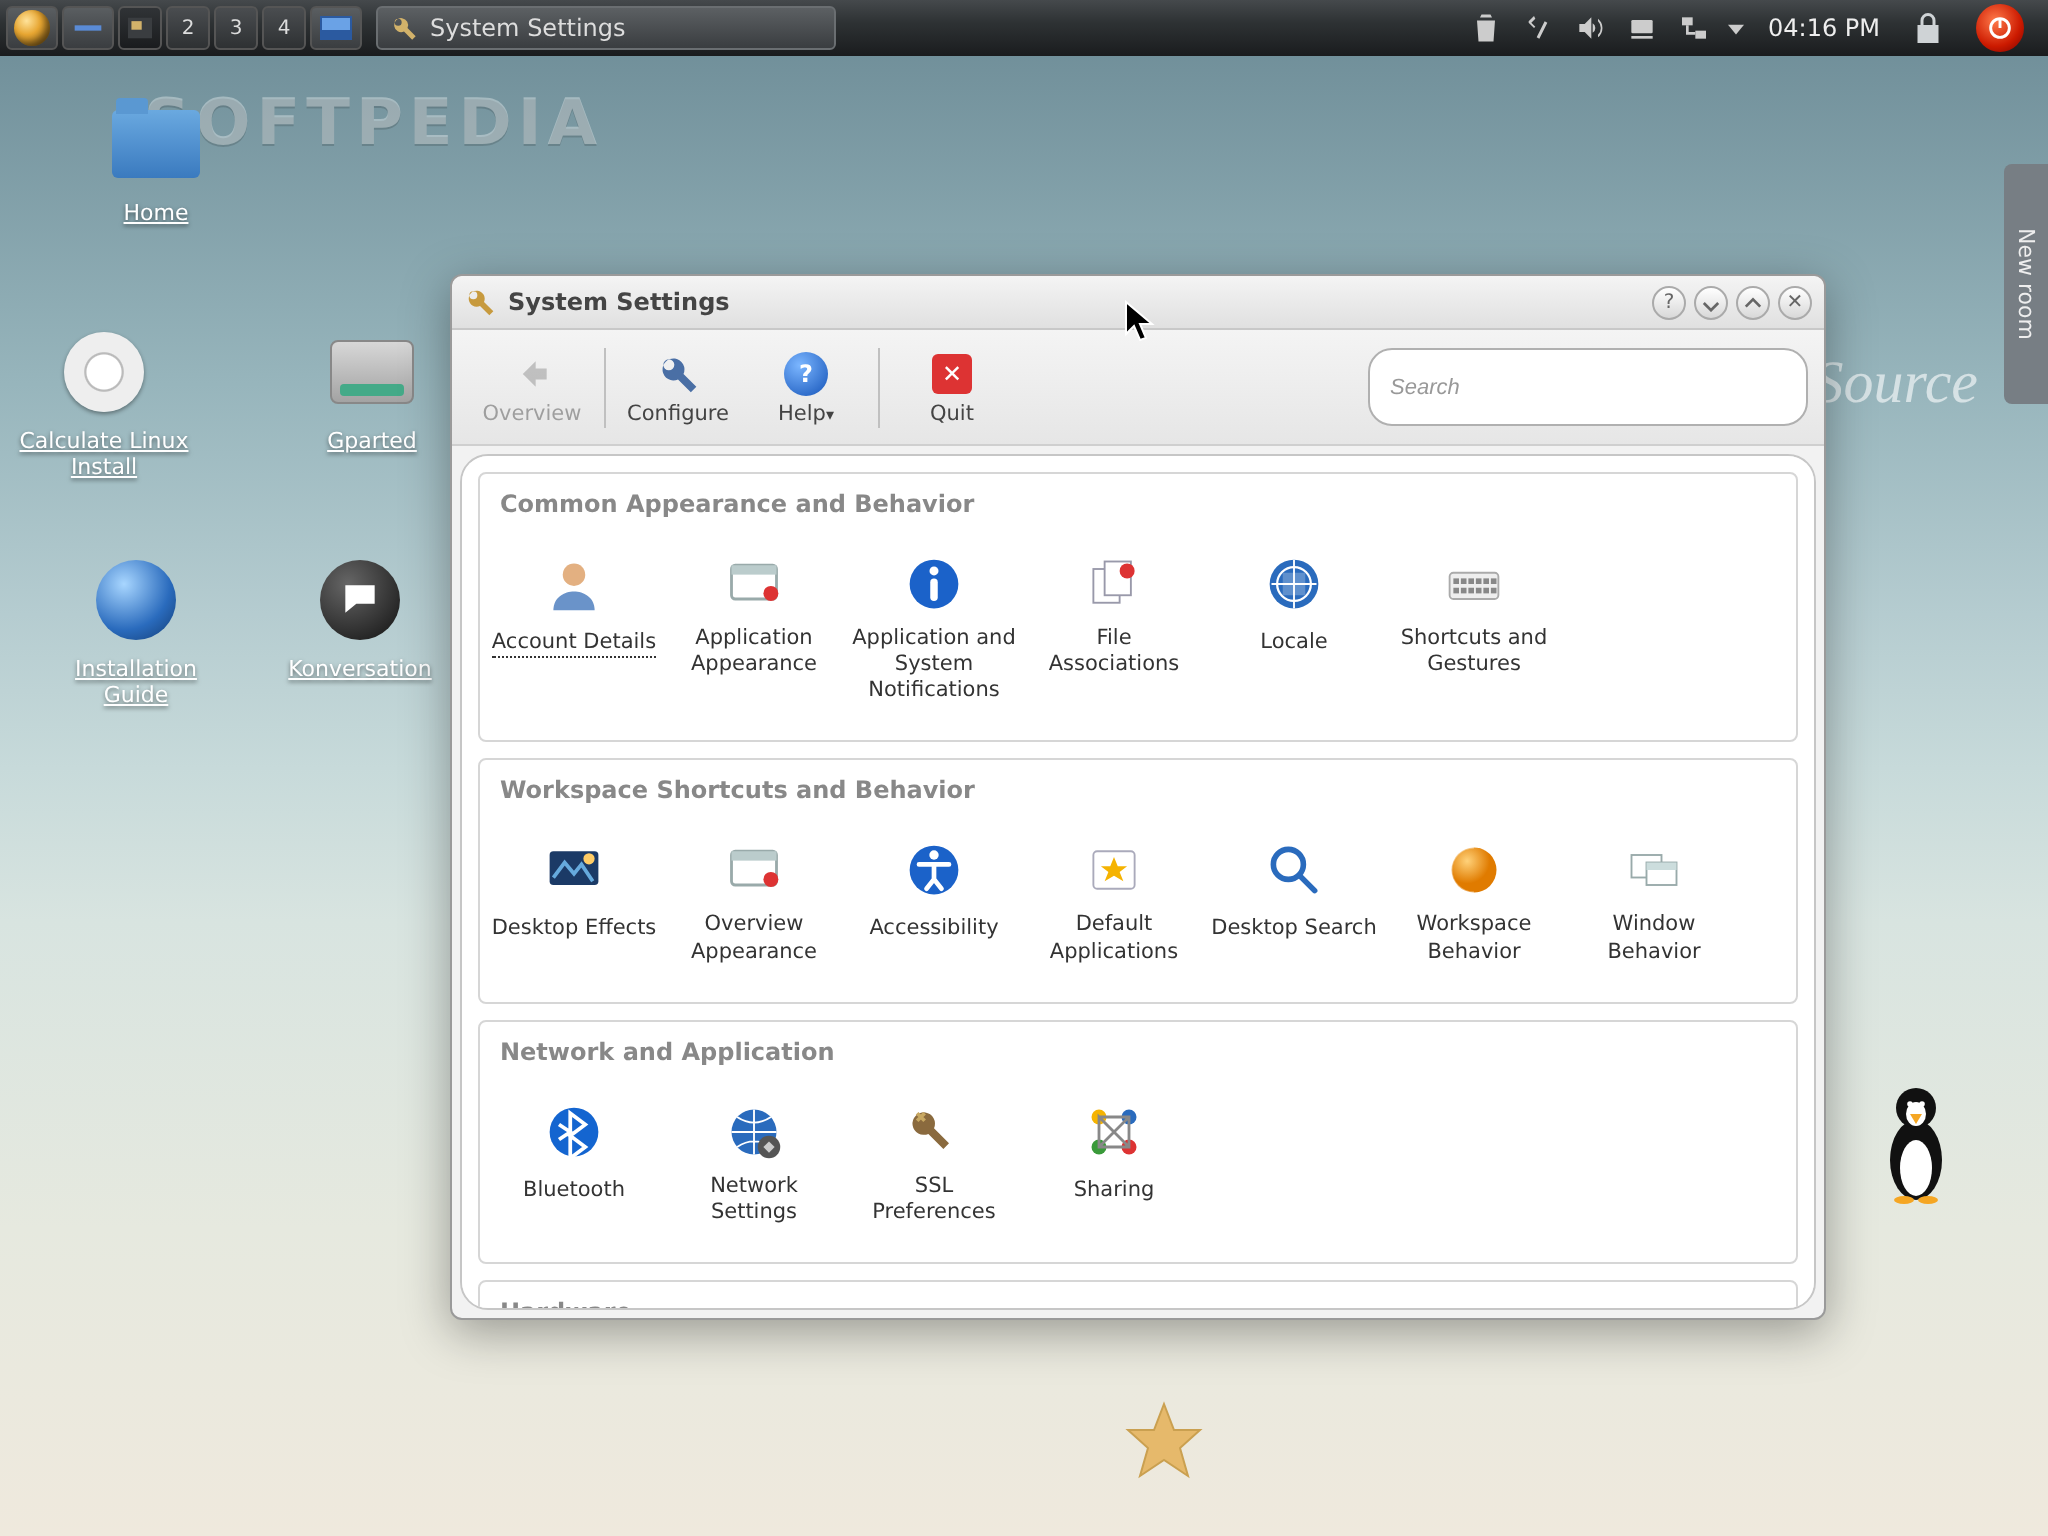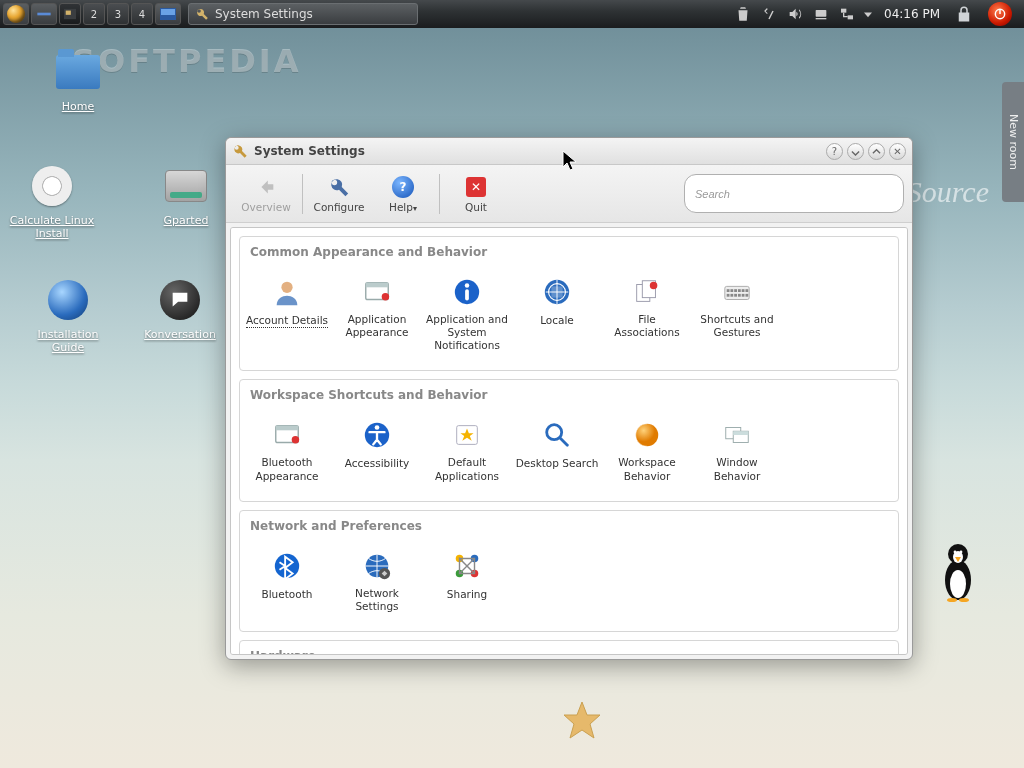--- a/index.html
+++ b/index.html
@@ -85,21 +85,21 @@
   .tool-btn { width:64px; text-align:center; cursor:pointer; }
   .tool-btn.disabled { opacity:0.45; cursor:default; }
   .tool-btn .ti { width:24px; height:24px; margin:0 auto 2px; display:flex; align-items:center; justify-content:center;}
   .tool-btn .tl { font-size:10.5px; color:#444; }
   .tool-sep { width:1px; height:40px; background:#c0c0c0; margin:0 4px; }
   #toolbar-spacer { flex:1; }
   #search-box { width:220px; height:39px; border:1px solid #b0b0b0; border-radius:12px; background:#fff; padding:12px 10px; font-size:11px; color:#888; outline:none;}
   #search-box::placeholder { color:#999; font-style:italic; }
 
   
-  #content { flex:1; overflow-y:auto; overflow-x:hidden; background:#fff; border:1px solid #c6c6c6; margin:4px; border-radius:3px;}
+  #content { flex:1; overflow-y:auto; overflow-x:hidden; background:#fff; border:1px solid #c6c6c6; margin:4px; border-radius:14px;}
   .category { border:1px solid #d6d6d6; border-radius:4px; margin:8px; }
   .cat-title { padding:8px 10px 2px; font-weight:600; font-size:12px; color:#888; }
   .cat-grid { display:flex; flex-wrap:wrap; padding:6px 2px 10px 2px;text-decoration:underline; }
   .item { width:88px; margin:4px 1px; text-align:center; cursor:pointer; padding:4px 0;}
   .item.sel .item-label { border-bottom:1px dotted #333; }
   .item-icon { width:34px; height:34px; margin:0 auto 4px; display:flex; align-items:center; justify-content:center;}
   .item-label { font-size:10.5px; line-height:1.25; color:#333; display:inline-block; max-width:84px;}
 
   
   #cursor { position:absolute; left:562px; top:150px; z-index:9999; pointer-events:none;}
@@ -330,33 +330,33 @@
             </div><div class="item-label">Application Appearance</div></div>
           <div class="item"><div class="item-icon">
               <svg width="30" height="30" viewBox="0 0 32 32">
                 <circle cx="16" cy="16" r="13" fill="#1b62c9"></circle>
                 <circle cx="16" cy="9" r="2.4" fill="#fff"></circle>
                 <rect x="14" y="13" width="4" height="12" rx="2" fill="#fff"></rect>
               </svg>
             </div><div class="item-label">Application and System Notifications</div></div>
           <div class="item"><div class="item-icon">
               <svg width="30" height="30" viewBox="0 0 32 32">
+                <rect x="5" y="8" width="14" height="18" fill="#fff" stroke="#99a"></rect>
+                <rect x="11" y="4" width="14" height="18" fill="#fff" stroke="#99a"></rect>
+                <circle cx="23" cy="9" r="4" fill="#d33"></circle>
+              </svg>
+            </div><div class="item-label">File Associations</div></div>
+          <div class="item"><div class="item-icon">
+              <svg width="30" height="30" viewBox="0 0 32 32">
                 <circle cx="16" cy="16" r="13" fill="#2a6bbd"></circle>
                 <path d="M7 16a9 9 0 0118 0 9 9 0 01-18 0" fill="none" stroke="#fff" stroke-width="1.2"></path>
                 <path d="M16 3v26M4 16h24" stroke="#fff" stroke-width="1"></path>
                 <rect x="10" y="10" width="12" height="12" fill="#fff" opacity="0.25"></rect>
               </svg>
             </div><div class="item-label">Locale</div></div>
-          <div class="item"><div class="item-icon">
-              <svg width="30" height="30" viewBox="0 0 32 32">
-                <rect x="5" y="8" width="14" height="18" fill="#fff" stroke="#99a"></rect>
-                <rect x="11" y="4" width="14" height="18" fill="#fff" stroke="#99a"></rect>
-                <circle cx="23" cy="9" r="4" fill="#d33"></circle>
-              </svg>
-            </div><div class="item-label">File Associations</div></div>
           <div class="item"><div class="item-icon">
               <svg width="30" height="30" viewBox="0 0 32 32">
                 <rect x="3" y="10" width="26" height="14" rx="2" fill="#eee" stroke="#aaa"></rect>
                 <g fill="#888">
                   <rect x="5" y="13" width="3" height="3"></rect>
                   <rect x="9" y="13" width="3" height="3"></rect>
                   <rect x="13" y="13" width="3" height="3"></rect>
                   <rect x="17" y="13" width="3" height="3"></rect>
                   <rect x="21" y="13" width="3" height="3"></rect>
                   <rect x="25" y="13" width="3" height="3"></rect>
@@ -369,25 +369,32 @@
                 </g>
               </svg>
             </div><div class="item-label">Shortcuts and Gestures</div></div>
         </div>
       </div>
       <div class="category">
         <div class="cat-title">Workspace Shortcuts and Behavior</div>
         <div class="cat-grid">
           <div class="item"><div class="item-icon">
               <svg width="30" height="30" viewBox="0 0 32 32">
+                <rect x="3" y="6" width="26" height="18" rx="2" fill="#1b3a66"></rect>
+                <path d="M5 20l6-8 5 6 4-5 6 9" stroke="#6ad" stroke-width="2" fill="none"></path>
+                <circle cx="24" cy="10" r="3" fill="#fc6"></circle>
+              </svg>
+            </div><div class="item-label">Desktop Effects</div></div>
+          <div class="item"><div class="item-icon">
+              <svg width="30" height="30" viewBox="0 0 32 32">
                 <rect x="4" y="6" width="24" height="18" rx="2" fill="#fff" stroke="#9aa" stroke-width="1.5"></rect>
                 <rect x="4" y="6" width="24" height="5" fill="#bcc"></rect>
                 <circle cx="25" cy="21" r="4" fill="#d33"></circle>
               </svg>
-            </div><div class="item-label">Bluetooth Appearance</div></div>
+            </div><div class="item-label">Overview Appearance</div></div>
           <div class="item"><div class="item-icon">
               <svg width="30" height="30" viewBox="0 0 32 32">
                 <circle cx="16" cy="16" r="13" fill="#1b62c9"></circle>
                 <circle cx="16" cy="8" r="2.5" fill="#fff"></circle>
                 <path d="M8 13h16M16 13v8M12 26l4-5 4 5" stroke="#fff" stroke-width="2.5" fill="none" stroke-linecap="round"></path>
               </svg>
             </div><div class="item-label">Accessibility</div></div>
           <div class="item"><div class="item-icon">
               <svg width="30" height="30" viewBox="0 0 32 32">
                 <rect x="5" y="6" width="22" height="20" rx="2" fill="#fff" stroke="#aab"></rect>
@@ -415,36 +422,42 @@
           <div class="item"><div class="item-icon">
               <svg width="30" height="30" viewBox="0 0 32 32">
                 <rect x="4" y="8" width="16" height="12" fill="#fff" stroke="#9aa"></rect>
                 <rect x="12" y="12" width="16" height="12" fill="#fff" stroke="#9aa"></rect>
                 <rect x="12" y="12" width="16" height="4" fill="#cdd"></rect>
               </svg>
             </div><div class="item-label">Window Behavior</div></div>
         </div>
       </div>
       <div class="category">
-        <div class="cat-title">Network and Preferences</div>
+        <div class="cat-title">Network and Application</div>
         <div class="cat-grid">
           <div class="item"><div class="item-icon">
               <svg width="30" height="30" viewBox="0 0 32 32">
                 <circle cx="16" cy="16" r="13" fill="#1465d0"></circle>
                 <path d="M14 6l8 6-8 6 8 6-8 6V6zM8 12l6 4-6 4" fill="none" stroke="#fff" stroke-width="2"></path>
               </svg>
             </div><div class="item-label">Bluetooth</div></div>
           <div class="item"><div class="item-icon">
               <svg width="30" height="30" viewBox="0 0 32 32">
                 <circle cx="16" cy="16" r="12" fill="#2a6bbd"></circle>
                 <path d="M16 4v24M4 16h24M7 8c6 4 12 4 18 0M7 24c6-4 12-4 18 0" stroke="#fff" stroke-width="1" fill="none"></path>
                 <circle cx="24" cy="24" r="6" fill="#555"></circle>
                 <path d="M21 24l3 3 3-3-3-3z" fill="#ccc"></path>
               </svg>
             </div><div class="item-label">Network Settings</div></div>
+          <div class="item"><div class="item-icon">
+              <svg width="30" height="30" viewBox="0 0 32 32">
+                <path d="M24 22l-8-8a6 6 0 10-3 3l8 8z" fill="#8a6a3e"></path>
+                <path d="M7 6l4 4M11 6l-4 4" stroke="#c8a862" stroke-width="2"></path>
+              </svg>
+            </div><div class="item-label">SSL Preferences</div></div>
           <div class="item"><div class="item-icon">
               <svg width="30" height="30" viewBox="0 0 32 32">
                 <circle cx="8" cy="8" r="4" fill="#f5b301"></circle>
                 <circle cx="24" cy="8" r="4" fill="#2a6bbd"></circle>
                 <circle cx="8" cy="24" r="4" fill="#3a9a3a"></circle>
                 <circle cx="24" cy="24" r="4" fill="#d33"></circle>
                 <path d="M8 8L24 8 24 24 8 24 8 8 24 24M24 8L8 24" stroke="#888" stroke-width="1.5" fill="none"></path>
               </svg>
             </div><div class="item-label">Sharing</div></div>
         </div>

